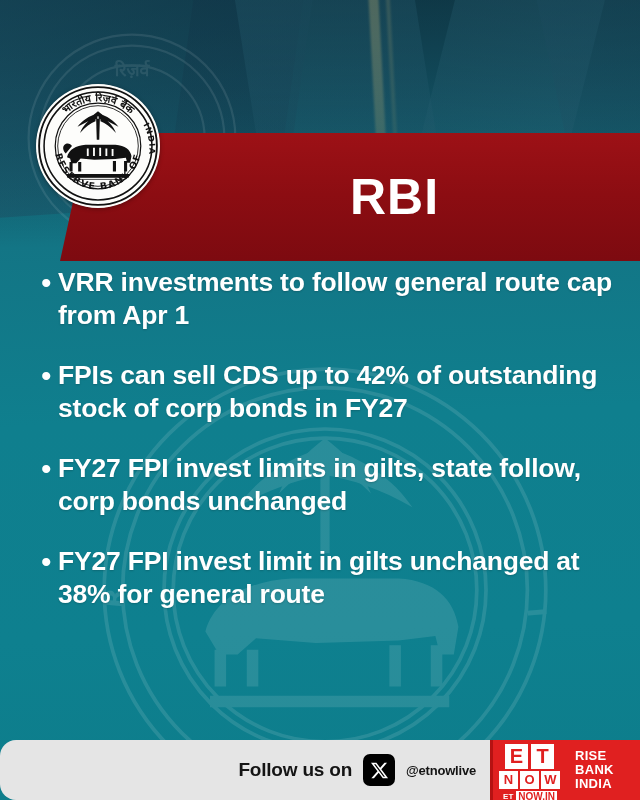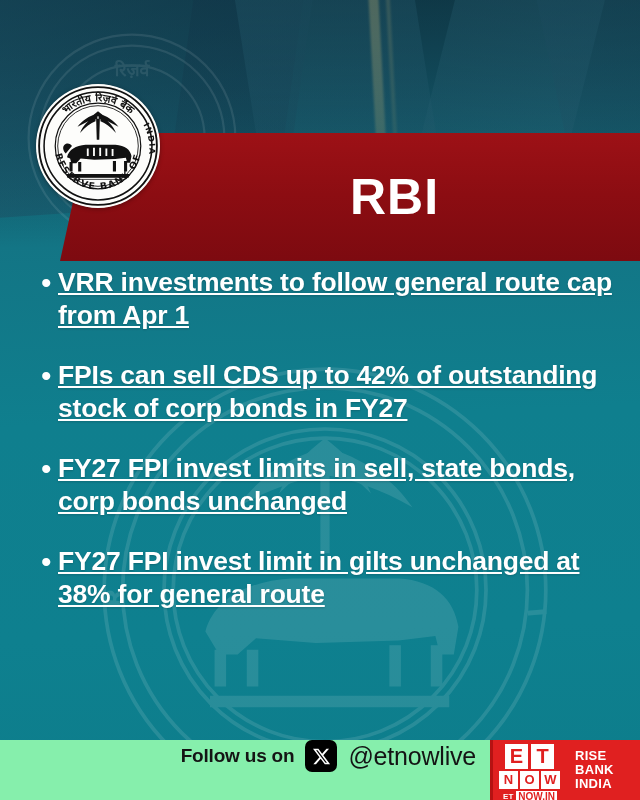--- a/index.html
+++ b/index.html
@@ -109,42 +109,41 @@
     text-align:left;
     padding-left:5px;
   }
   .btext {
     color:#ffffff;
     font-size:26.5px;
     font-weight:700;
     line-height:33px;
     letter-spacing:-0.2px;
     text-shadow:0 1px 2px rgba(0,0,0,.18);
-    text-decoration:underline;
   }
 
   
   .footer {
     position:absolute; left:0; bottom:0; width:640px; height:60px;
-    background:#86efac;
-    display:flex; align-items:flex-start; justify-content:flex-end;
+    background:#e5e5e5;
+    display:flex; align-items:center; justify-content:flex-end;border-radius:16px;
   }
   .follow-grp {
     display:flex; align-items:center; gap:11px;
     margin-right:14px;
   }
   .follow-txt {
     color:#141414; font-size:19px; font-weight:700; letter-spacing:-.2px;
   }
   .x-logo {
     width:32px; height:32px; border-radius:7px; background:#000;
     display:flex; align-items:center; justify-content:center;
   }
   .x-logo svg { width:19px; height:19px; display:block; }
-  .handle { color:#141414; font-size:25px; font-weight:400; letter-spacing:-.2px; }
+  .handle { color:#141414; font-size:13px; font-weight:700; letter-spacing:-.2px; }
 
   .etnow-block { display:flex; align-items:stretch; height:60px; }
   .etnow-logo {
     width:76px; background:#e02020;
     display:flex; flex-direction:column; align-items:center;
     padding:3px 0 0; position:relative;
     border-left:3px solid #b51212;
   }
   .et-row {
     display:flex; gap:3px; margin-top:1px;
@@ -298,21 +297,21 @@
     <div class="bullet">
       <span class="dot">•</span>
       <span class="btext">VRR investments to follow general route cap from Apr 1</span>
     </div>
     <div class="bullet">
       <span class="dot">•</span>
       <span class="btext">FPIs can sell CDS up to 42% of outstanding stock of corp bonds in FY27</span>
     </div>
     <div class="bullet">
       <span class="dot">•</span>
-      <span class="btext">FY27 FPI invest limits in sell, state bonds, corp bonds unchanged</span>
+      <span class="btext">FY27 FPI invest limits in gilts, state follow, corp bonds unchanged</span>
     </div>
     <div class="bullet">
       <span class="dot">•</span>
       <span class="btext">FY27 FPI invest limit in gilts unchanged at 38% for general route</span>
     </div>
   </div>
 
   <div class="footer">
     <div class="follow-grp">
       <span class="follow-txt">Follow us on</span>

